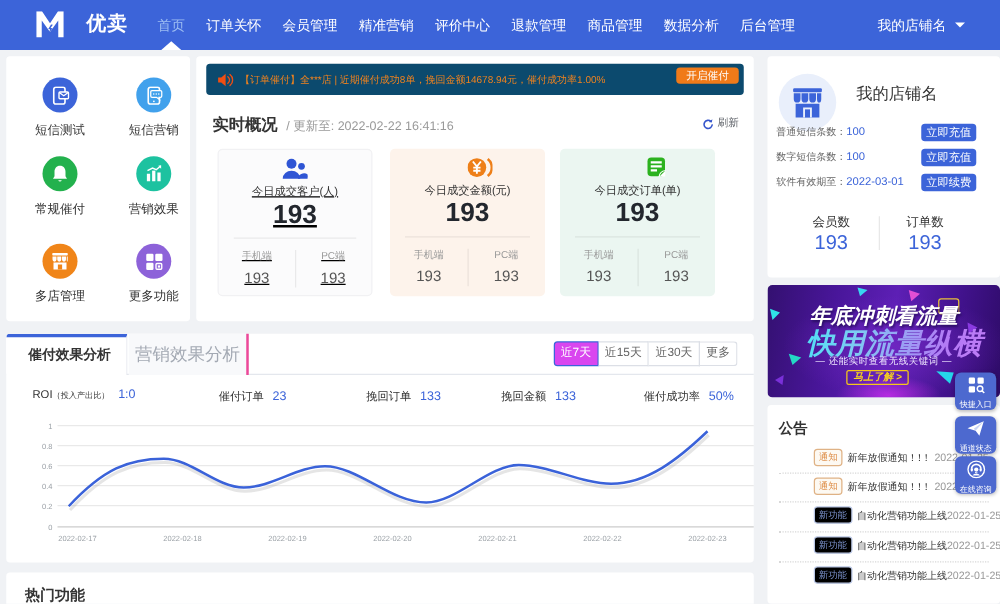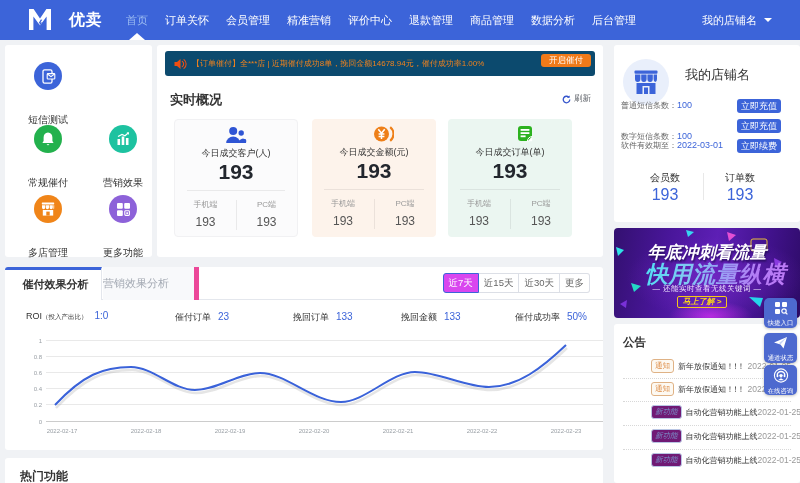--- a/index.html
+++ b/index.html
@@ -33,68 +33,68 @@
   background:
    radial-gradient(ellipse 60px 22px at 52% 98%, rgba(230,50,250,0.65), rgba(230,50,250,0) 70%),
    radial-gradient(ellipse 120px 55px at 55% 55%, rgba(125,45,205,0.55), rgba(125,45,205,0) 75%),
    linear-gradient(100deg,#331070 0%, #49169a 28%, #5d1fb5 52%, #41128c 78%, #2d0b66 100%); }
 #noticecard { left:614px; top:324px; width:186px; height:159px; }
 
 
 .sbitem { position:absolute; width:64px; text-align:center; }
 .sbcirc { width:28px; height:28px; border-radius:50%; margin:0 auto; display:flex;
   align-items:center; justify-content:center; }
-.sblbl { font-size:10px; color:#333; margin-top:23px; }
+.sblbl { font-size:10px; color:#333; margin-top:7px; }
 
 
 #notif { left:8px; top:6px; width:430px; height:25px; background:#0c4a6e; border-radius:3px;
   display:flex; align-items:center; font-size:8px; color:#f0821e; white-space:nowrap; }
 #notifbtn { position:absolute; right:4px; top:3px; height:13px; background:#f07a19; color:#fff;
   font-size:8.5px; border-radius:3px; padding:0 8px; line-height:13px; }
 #rthead { left:13px; top:46px; width:420px; display:flex; align-items:baseline; }
 #rthead b { font-size:13px; color:#333; }
 #rthead span { font-size:10px; color:#999; margin-left:7px; }
 #refresh { right:12px; top:48px; display:flex; align-items:center; gap:3px; color:#63676d; font-size:8.5px;}
 .stat { position:absolute; top:74px; width:124px; height:118px; border-radius:4px; text-align:center; }
 .stat .ic { height:19px; margin-top:5px; display:flex; justify-content:center; align-items:center;}
 .stat .ttl { font-size:9px; line-height:10px; color:#333; margin-top:4px; }
 .stat .big { font-size:21px; line-height:24px; color:#23272e; font-weight:bold; margin-top:2px; }
 .stat .dvd { border-top:1px solid rgba(0,0,0,0.07); margin:6px 12px 0; }
 .stat .sub { display:flex; margin-top:9px; }
 .stat .sub > div { flex:1; }
 .stat .sublbl { font-size:8px; line-height:10px; color:#999; }
 .stat .subval { font-size:12px; line-height:13px; color:#555; margin-top:6px; }
 .stat .vd { position:absolute; left:50%; top:80px; width:1px; height:30px; background:rgba(0,0,0,0.07);}
-#statA { left:17px; background:#fbfbfc; border:1px solid #f1f1f3; }
+#statA { left:17px; background:#fbfbfc; border:1px solid #f1f1f3;text-decoration:underline; }
 #statB { left:155px; background:#fdf3eb; }
 #statC { left:291px; background:#ebf6f1; }
 
 
 #tabs { left:0; top:0; width:598px; height:33px; border-bottom:1px solid #e4e7ed; }
 #tab1 { position:absolute; left:0; top:0; width:97px; height:33px; background:#fff;
   border-top:3px solid #3c64d9; border-right:1px solid #e4e7ed; text-align:center;
   font-size:11px; font-weight:bold; color:#333; line-height:29px; border-radius:3px 0 0 0; text-indent:5px;}
 #tab2 { position:absolute; left:98px; top:0; width:96px; height:33px; background:#f8f9fb;
-  border-right:5px solid #ec4899; text-align:left; font-size:11px; color:#a3a9b3; line-height:33px;}
+  border-right:2px solid #ec4899; text-align:center; font-size:14px; color:#a3a9b3; line-height:33px;}
 #rangebtns { position:absolute; right:13px; top:6px; display:flex; font-size:9.5px; }
 .rb { border:1px solid #dcdfe6; border-left:none; color:#666; padding:0 5px; line-height:18px; background:#fff;}
 .rb.first { border-left:1px solid #dcdfe6; border-radius:3px 0 0 3px; }
 .rb.last { border-radius:0 3px 3px 0; }
 .rb.on { background:#d946ef; border-color:#3c64d9; color:#fff; }
 #stats { left:0; top:43px; width:598px; height:12px; font-size:9px; color:#333; }
 #stats > span { position:absolute; white-space:nowrap; }
 #stats i { font-style:normal; color:#3c64d9; margin-left:7px; font-size:10px; }
 #stats .sm { font-size:6.5px; }
 
 
 #noticecard h3 { font-size:11.5px; color:#333; padding:11px 0 0 9px; }
 .nrow { position:absolute; left:9px; width:168px; height:23px; display:flex; align-items:center; }
 .tag { font-size:7.5px; border-radius:3px; padding:0px 3px; line-height:12px; margin-right:4px; white-space:nowrap;margin-left:28px;}
 .tag.o { color:#dd8b44; border:1px solid #dfb285; background:#fdf9f2;}
-.tag.b { color:#7a90c9; border:1px solid #b9c6e4; background:#701a75;font-style:italic;}
+.tag.b { color:#7a90c9; border:1px solid #b9c6e4; background:#000000;}
 .nrow .t { font-size:8px; color:#333; white-space:nowrap; flex:1; }
 .ex { letter-spacing:-2.5px; }
 .nrow .d { font-size:8.5px; color:#999; white-space:nowrap; }
 .nsep { position:absolute; left:9px; width:168px; border-top:1px dotted #d8d8d8; }
 
 
 #shopic { left:9px; top:14px; width:46px; height:46px; border-radius:50%; background:#e9effb;
   display:flex; align-items:center; justify-content:center; }
 #shoptt { left:71px; top:21px; font-size:13px; color:#333; }
 .srow { position:absolute; left:7px; font-size:8px; color:#666; }
@@ -160,20 +160,33 @@
     <div class="sbitem" style="left:11px; top:17px;">
         <div class="sbcirc" style="background:#3c64d9;">
       <svg width="15" height="15" viewBox="0 0 15 15">
             <rect x="2" y="0.8" width="9" height="13.4" rx="1.6" fill="none" stroke="#fff" stroke-width="1.3"></rect>
             <rect x="6.2" y="4.6" width="7.6" height="5.4" rx="0.8" fill="#3c64d9" stroke="#fff" stroke-width="1.1"></rect>
             <path d="M6.4,5 L10,7.6 L13.6,5" fill="none" stroke="#fff" stroke-width="1.1"></path>
           </svg>
     </div>
         <div class="sblbl">短信测试</div>
       </div>
+    <div class="sbitem" style="left:86px; top:17px;">
+        <div class="sbcirc" style="background:#41a1ec;">
+      <svg width="15" height="15" viewBox="0 0 15 15">
+            <rect x="2.6" y="0.8" width="9" height="13.4" rx="1.6" fill="none" stroke="#fff" stroke-width="1.3"></rect>
+            <circle cx="7.1" cy="12" r="0.7" fill="#fff"></circle>
+            <path d="M5.6,3.4 h6.8 a1,1 0 0 1 1,1 v3.4 a1,1 0 0 1 -1,1 h-1.2 l0.4,1.8 l-2.4,-1.8 h-3.6 a1,1 0 0 1 -1,-1 v-3.4 a1,1 0 0 1 1,-1 Z" fill="#41a1ec" stroke="#fff" stroke-width="1"></path>
+            <circle cx="7" cy="6.1" r="0.6" fill="#fff"></circle>
+            <circle cx="9" c9="6.1" cy="6.1" r="0.6" fill="#fff"></circle>
+            <circle cx="11" cy="6.1" r="0.6" fill="#fff"></circle>
+          </svg>
+    </div>
+        <div class="sblbl">短信营销</div>
+      </div>
     <div class="sbitem" style="left:11px; top:80px;">
         <div class="sbcirc" style="background:#23b14d;">
       <svg width="16" height="16" viewBox="0 0 16 16">
             <path d="M8,1.6 C5.2,1.6 3.6,3.8 3.6,6.4 L3.6,10 L2.4,12 L13.6,12 L12.4,10 L12.4,6.4 C12.4,3.8 10.8,1.6 8,1.6 Z" fill="#fff"></path>
             <path d="M6.6,13.2 a1.5,1.5 0 0 0 2.8,0 Z" fill="#fff"></path>
           </svg>
     </div>
         <div class="sblbl">常规催付</div>
       </div>
     <div class="sbitem" style="left:86px; top:80px;">
@@ -217,20 +230,21 @@
     <div id="notif" class="abs"><span style="margin:0 5px 0 9px; display:flex;">
       <svg width="13" height="12" viewBox="0 0 13 12">
             <path d="M0.5,4 L3,4 L6.5,1 L6.5,11 L3,8 L0.5,8 Z" fill="#f04e12"></path>
             <path d="M8.3,3.4 a3.2,3.2 0 0 1 0,5.2 M10,1.6 a5.6,5.6 0 0 1 0,8.8" stroke="#f04e12" stroke-width="1.1" fill="none" stroke-linecap="round"></path>
           </svg>
       </span>【订单催付】全***店 | 近期催付成功8单，挽回金额14678.94元，催付成功率1.00%
       <div id="notifbtn">开启催付</div>
     </div>
     <div id="rthead" class="abs">
         <b>实时概况</b>
+        <span>/ 更新至: 2022-02-22 16:41:16</span>
       </div>
     <div id="refresh" class="abs">
       <svg width="9" height="9" viewBox="0 0 11 11">
           <path d="M9.5,5.5 a4,4 0 1 1 -1.2,-2.85" fill="none" stroke="#3555cc" stroke-width="1.6"></path>
           <path d="M9.3,0.4 L9.3,3.6 L6.1,3.6 Z" fill="#3555cc" transform="rotate(10 8.5 2.6)"></path>
         </svg>
       刷新</div>
     <div id="statA" class="stat">
       <div class="ic">
           <svg width="22" height="18" viewBox="0 0 22 18">
@@ -364,21 +378,21 @@
           <rect x="1.5" y="0.5" width="23" height="3.2" rx="1" fill="#3c64d9"></rect>
           <path d="M2,4.6 h5.4 v4.5 a2.7,2.9 0 0 1 -5.4,0 Z M8.2,4.6 h5.4 v4.5 a2.7,2.9 0 0 1 -5.4,0 Z M14.4,4.6 h5.4 v4.5 a2.7,2.9 0 0 1 -5.4,0 Z M20.6,4.6 h3.4 v4.5 a1.7,2.9 0 0 1 -3.4,0 Z" fill="#3c64d9"></path>
           <path d="M3.5,13 L3.5,24 L22.5,24 L22.5,13 Z" fill="#3c64d9"></path>
           <rect x="9.5" y="16" width="7" height="8" fill="#e9effb"></rect>
           <rect x="11" y="17.5" width="4" height="6.5" fill="#3c64d9"></rect>
         </svg>
     </div>
     <div id="shoptt" class="abs">我的店铺名</div>
     <div class="srow" style="top:55px;">普通短信条数：<i>100</i></div>
       <div class="sbtn" style="top:54px;">立即充值</div>
-    <div class="srow" style="top:86px;">数字短信条数：<i>100</i></div>
+    <div class="srow" style="top:75px;">数字短信条数：<i>100</i></div>
       <div class="sbtn" style="top:74px;">立即充值</div>
     <div class="srow" style="top:95px;">软件有效期至：<i>2022-03-01</i></div>
       <div class="sbtn" style="top:94px;">立即续费</div>
     <div class="cnt" style="left:16px; top:126px;">
         <div class="l">会员数</div>
         <div class="v">193</div>
       </div>
     <div class="cnt" style="left:91px; top:126px;">
         <div class="l">订单数</div>
         <div class="v">193</div>

